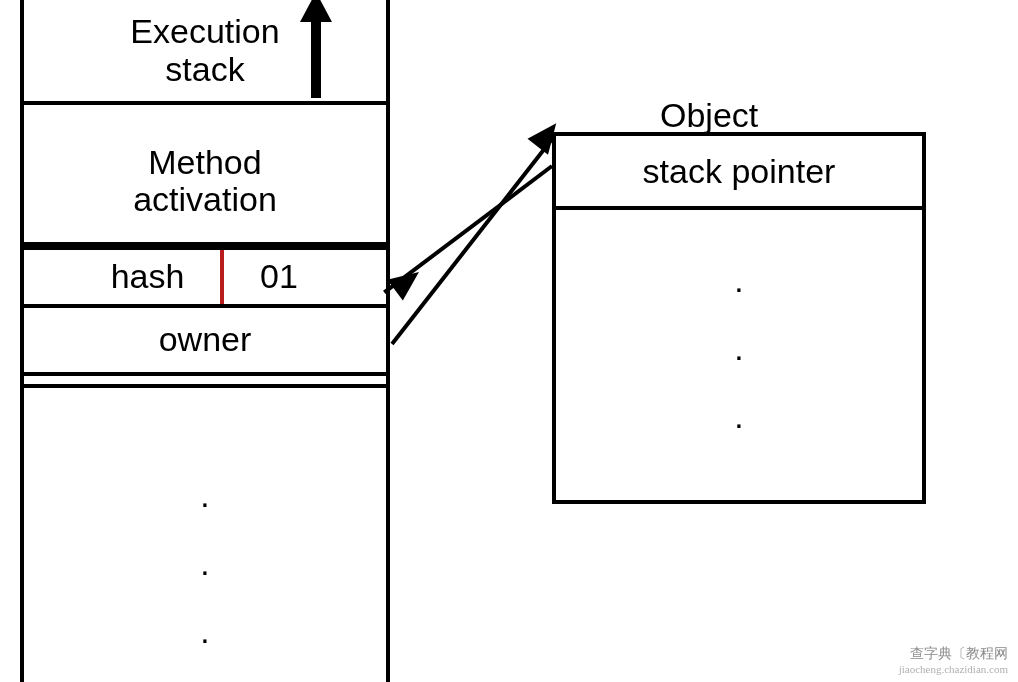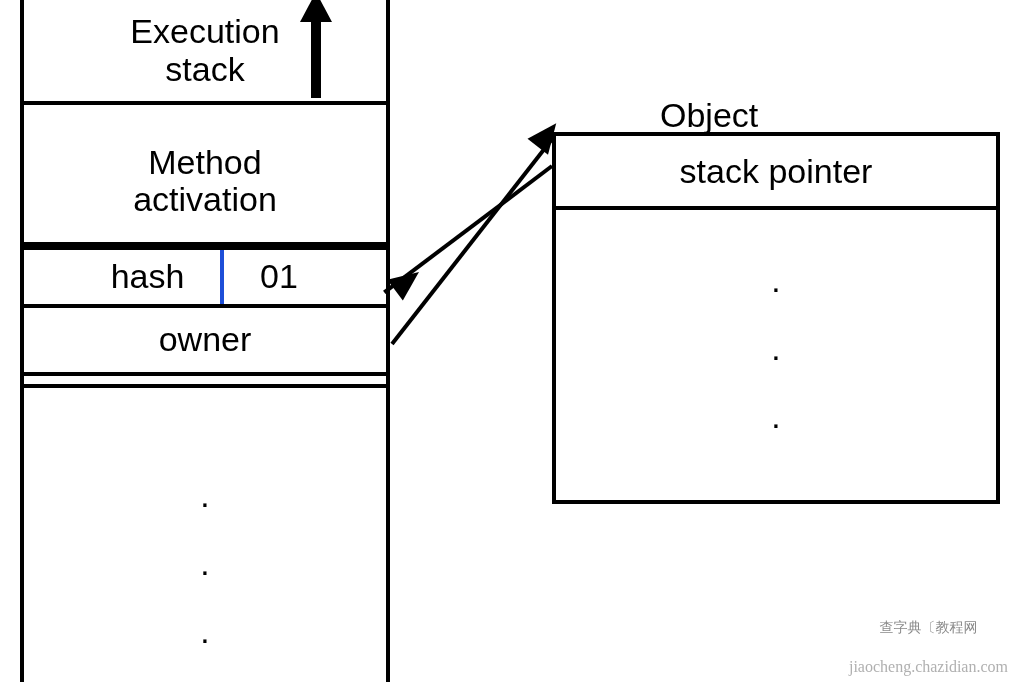--- a/index.html
+++ b/index.html
@@ -57,21 +57,21 @@
   .row-rest     { height: 315px; padding-top: 80px; align-items: flex-start; }
 
   
   .row-markword > div {
     height: 100%;
     display: flex;
     align-items: center;
     justify-content: center;
     box-sizing: border-box;
   }
-  .cell-hash { flex: 0 0 40%; border-right: 4px solid #1d4ed8; }
+  .cell-hash { flex: 0 0 40%; border-right: 4px solid #b91c1c; }
   .cell-age  { flex: 0 0 30%; border-right: 4px solid #000; }
   .cell-bits { flex: 0 0 30%; }
 
   .vdots {
     font-size: 34px;
     letter-spacing: 0;
     line-height: 2;
   }
 
   
@@ -98,21 +98,21 @@
   .object-title {
     position: absolute;
     left: 660px;
     top: 78px;
     margin-top: 18px;
   }
   .object-box {
     position: absolute;
     left: 552px;
     top: 132px;
-    width: 448px;
+    width: 374px;
     border: 4px solid #000;
     box-sizing: border-box;
   }
   .obj-row-head {
     height: 70px;
     border-bottom: 4px solid #000;
     display:flex; align-items:center; justify-content:center;
   }
   .obj-row-body {
     height: 290px;
@@ -160,24 +160,24 @@
     transform: rotate(-52deg);
   }
 
   
   .watermark {
     position:absolute;
     right:10px; bottom:6px;
     font-family: "SimSun","Microsoft YaHei",serif;
     font-size:14px;
     color:#8a8a8a;
-    text-align:center;
+    text-align:right;
     line-height:1.2;
   }
-  .watermark .en { font-size:16px; color:#b0b0b0;margin-top:20px; }
+  .watermark .en { font-size:11px; color:#b0b0b0; }
 </style>
 </head>
 <body>
 
 <div class="stack-wrap">
 
   <div class="stack-row row-header">
     <span>Execution<br>stack</span>
   </div>
   <div class="up-arrow"></div>

